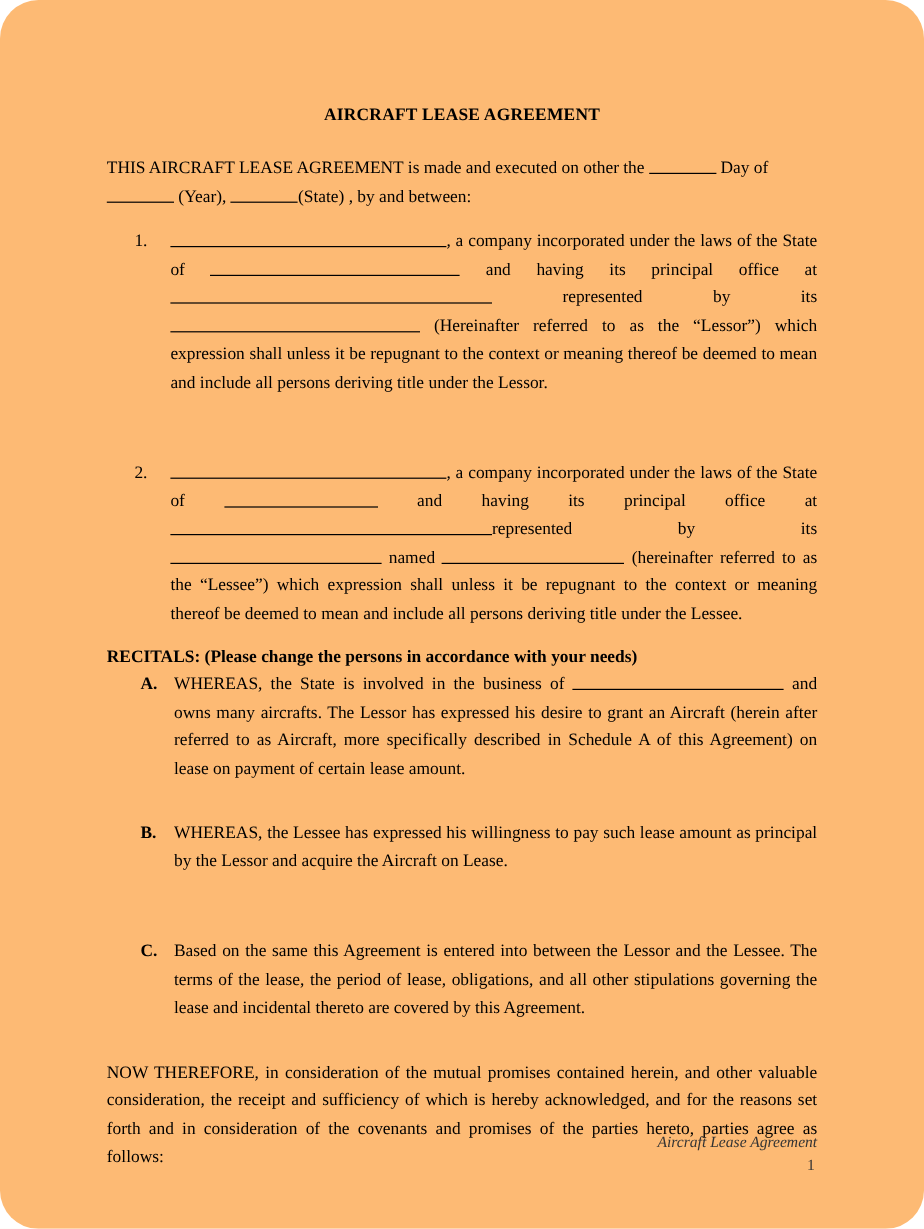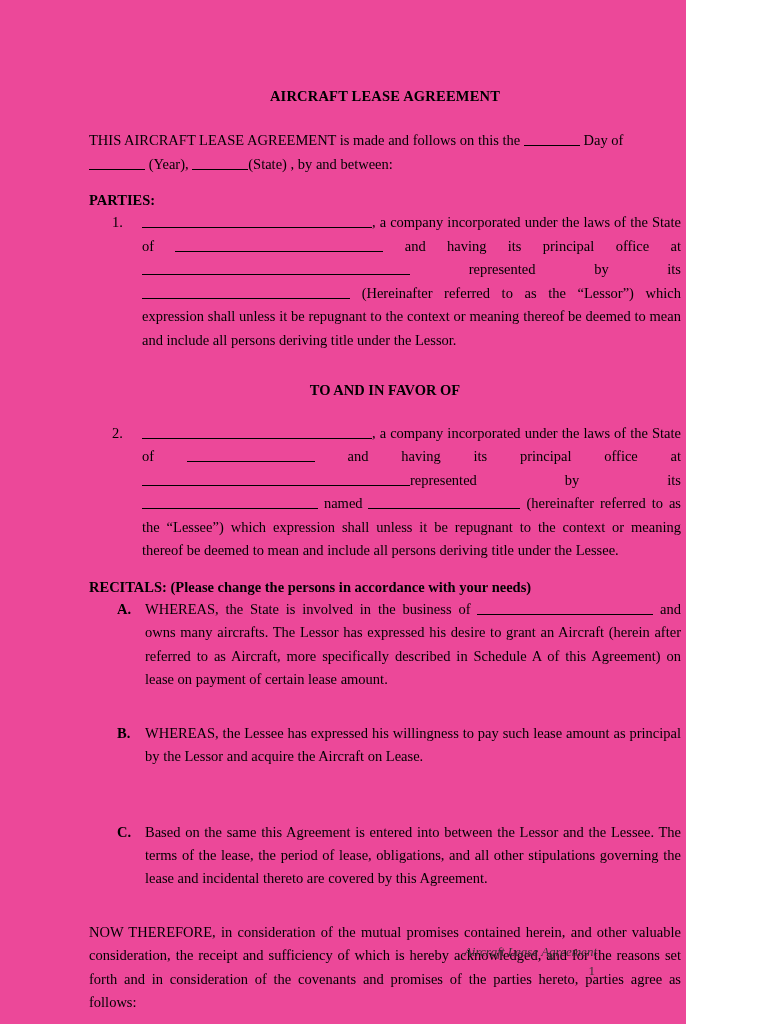--- a/index.html
+++ b/index.html
@@ -6,25 +6,26 @@
     margin: 0;
     padding: 0;
     background: #ffffff;
   }
   body {
     font-family: "Liberation Serif", "DejaVu Serif", serif;
     color: #000000;
   }
   .page {
     position: relative;
-    width: 686px;
+    width: 770px;
     height: 1024px;
-    background: #ec4899;
+    background: #fdba74;
     overflow: hidden;
     box-sizing: border-box;
+    border-radius: 32px;
   }
   .content {
     position: absolute;
     left: 89px;
     top: 88px;
     width: 592px;
   }
 
   
   .doc-title {
@@ -125,37 +126,35 @@
 </style>
 </head>
 <body>
 
 <div class="page">
   <div class="content">
 
     <h1 class="doc-title">AIRCRAFT LEASE AGREEMENT</h1>
 
     <p class="para lead">
-      <span class="b">THIS AIRCRAFT LEASE AGREEMENT</span><span> is made and follows on this the </span><span class="blank w-xs"></span><span> Day of </span><br><span class="blank w-xs"></span><span> (Year), </span><span class="blank w-xs"></span><span>(State) , by and between:</span>
+      <span class="b">THIS AIRCRAFT LEASE AGREEMENT</span><span> is made and executed on other the </span><span class="blank w-xs"></span><span> Day of </span><br><span class="blank w-xs"></span><span> (Year), </span><span class="blank w-xs"></span><span>(State) , by and between:</span>
     </p>
 
     <div class="spacer-sm"></div>
 
-    <p class="section-label">PARTIES:</p>
 
     <div class="list-row">
       <span class="marker num">1.</span>
       <span class="list-body">
         <span class="blank w-3xl"></span><span>,  a company incorporated under the laws of the State of </span><span class="blank w-2xl"></span><span> and having its principal office at</span><span class="blank w-4xl"></span><span> represented by its</span><span class="blank w-2xl"></span><span> (Hereinafter referred to as the “Lessor”) which expression shall unless it be repugnant to the context or meaning thereof be deemed to mean and include all persons deriving title under the Lessor.</span>
       </span>
     </div>
 
     <div class="spacer-lg"></div>
 
-    <p class="center-heading">TO AND IN FAVOR OF</p>
 
     <div class="spacer-md"></div>
 
     <div class="list-row">
       <span class="marker num">2.</span>
       <span class="list-body">
         <span class="blank w-3xl"></span><span>, a company incorporated under the laws of the State of </span><span class="blank w-md"></span><span> and having its principal office at </span><span class="blank w-4xl"></span><span>represented by  its </span><span class="blank w-xl"></span><span> named </span><span class="blank w-lg"></span><span> (hereinafter referred to as the “Lessee”) which expression shall unless it be repugnant to the context or meaning thereof be deemed to mean and include all persons deriving title under the Lessee.</span>
       </span>
     </div>
 

